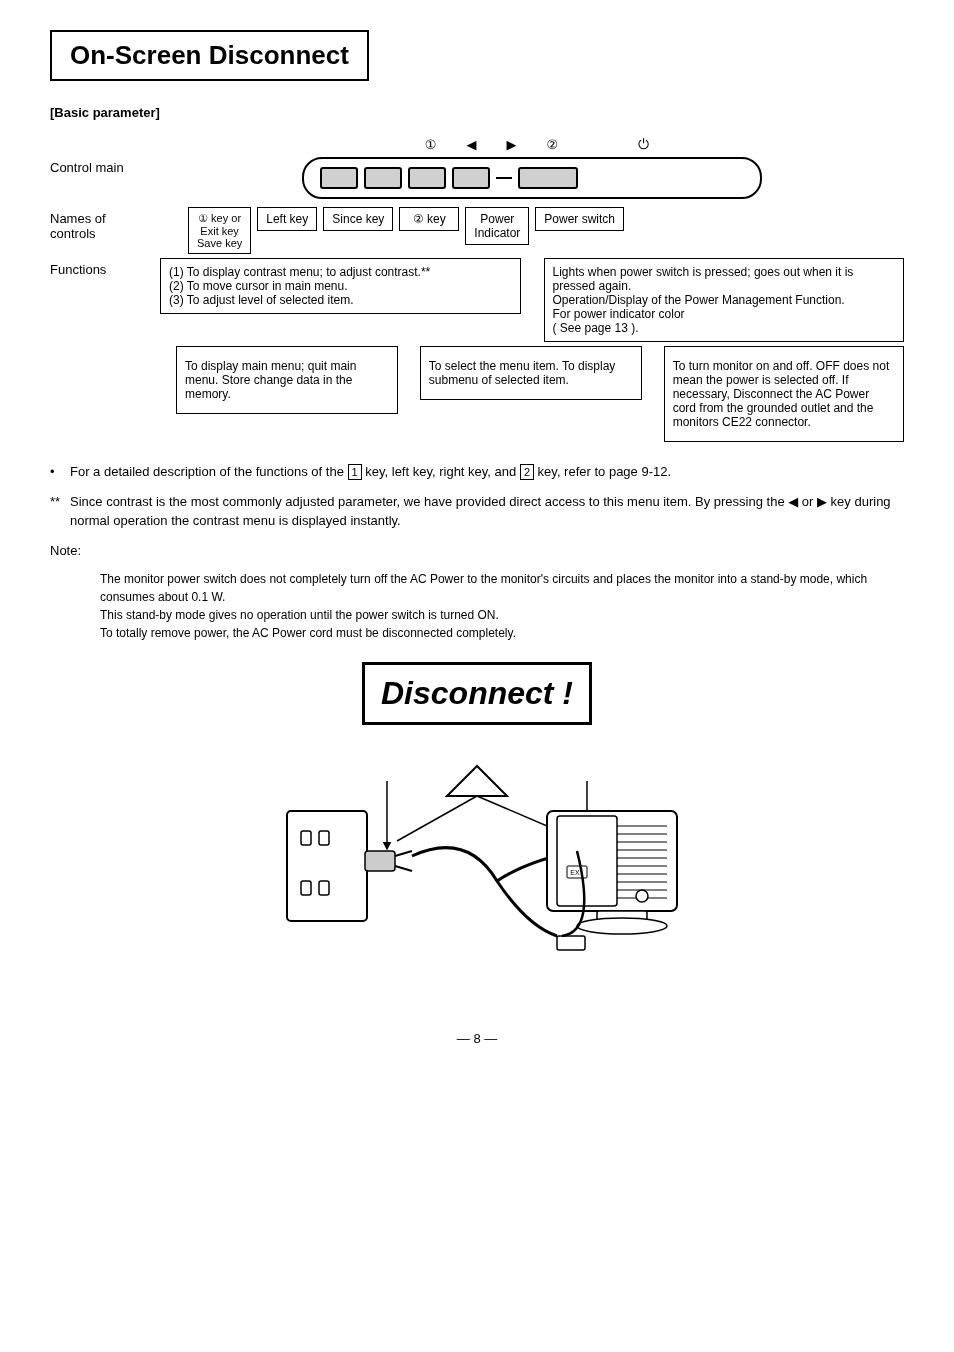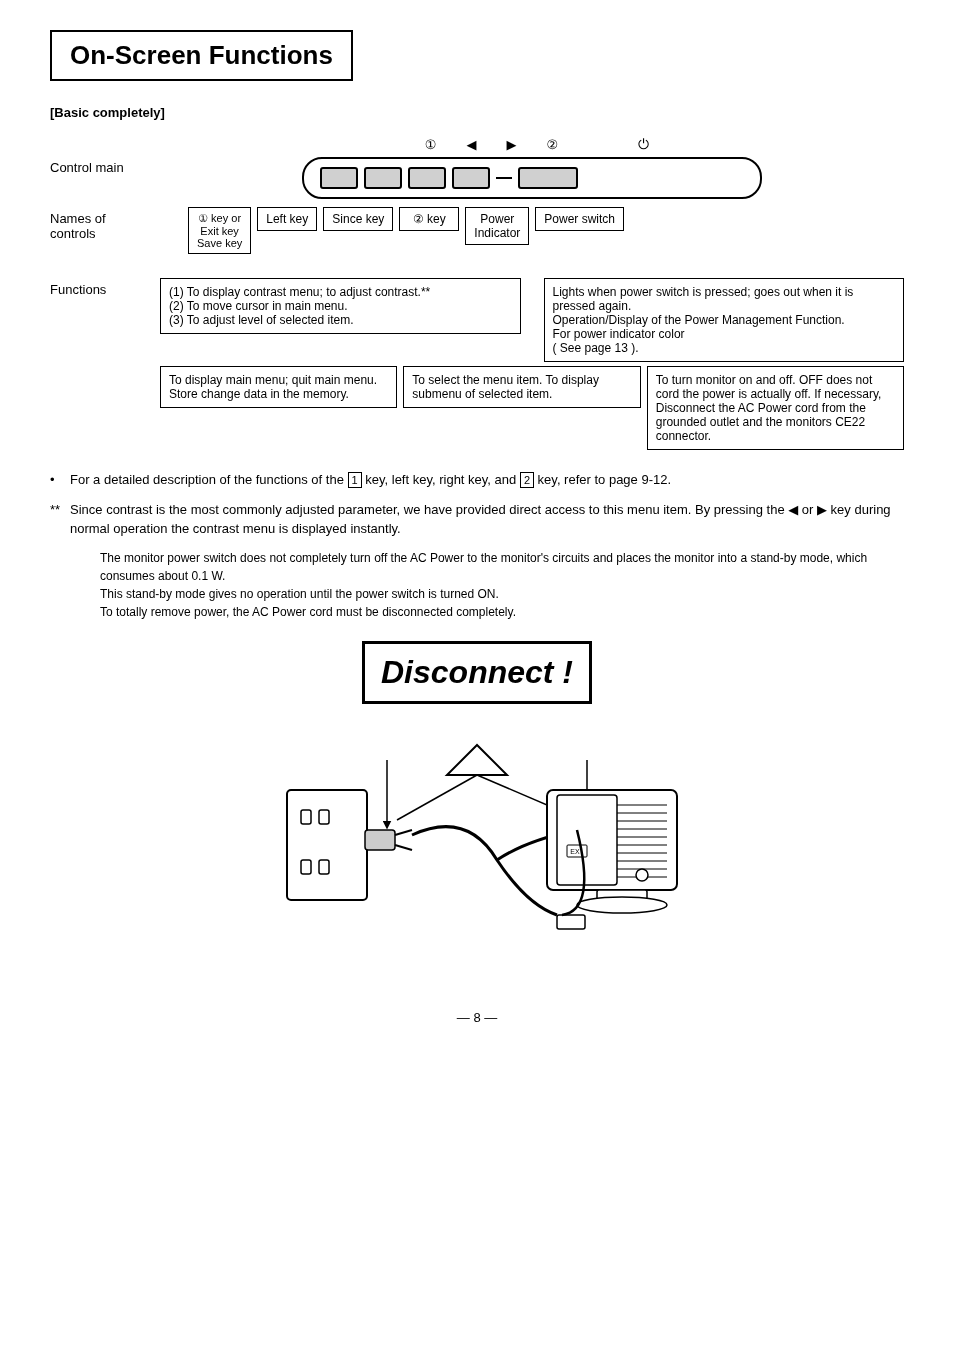--- a/index.html
+++ b/index.html
@@ -120,21 +120,21 @@
       padding: 4px 8px;
       font-size: 12px;
       text-align: center;
       min-width: 60px;
     }
 
     
     .functions-section {
       display: flex;
       align-items: flex-start;
-      margin-top: 24px;
+      margin-top: 4px;
     }
 
     .functions-label {
       width: 110px;
       font-size: 13px;
       flex-shrink: 0;
       padding-top: 4px;
     }
 
     .functions-boxes {
@@ -155,22 +155,23 @@
     .bottom-row {
       display: flex;
       align-items: flex-start;
       margin-top: 4px;
       margin-left: 110px;
       gap: 6px;
     }
 
     .bottom-box {
       border: 1px solid #000;
-      padding: 6px 8px;
+      padding: 12px 8px;
       font-size: 12px;
+      margin-left: 16px;
     }
 
     
     .notes-section {
       margin-top: 20px;
       margin-bottom: 16px;
     }
 
     .note-item {
       display: flex;
@@ -253,25 +254,25 @@
       font-size: 11px;
     }
   </style>
 </head>
 <body>
 
 
 
 
 <div class="page-title-box">
-  <h1>On-Screen Functions</h1>
+  <h1>On-Screen Disconnect</h1>
 </div>
 
 
-<div class="section-header">[Basic completely]</div>
+<div class="section-header">[Basic parameter]</div>
 
 
 <div class="diagram-wrapper">
 
   <div class="control-panel-row">
     <div class="row-label">Control main</div>
     <div class="panel-visual">
 
       <div class="icons-row">
         <span style="margin-right:30px; font-size:13px;">①</span>
@@ -321,21 +322,21 @@
   </div>
 
   <div class="bottom-row">
     <div class="bottom-box" style="flex:1.1;">
       To display main menu; quit main menu. Store change data in the memory.
     </div>
     <div class="bottom-box" style="flex:1.1;">
       To select the menu item. To display submenu of selected item.
     </div>
     <div class="bottom-box" style="flex:1.2;">
-      To turn monitor on and off. OFF does not cord the power is actually off. If necessary, Disconnect the AC Power cord from the grounded outlet and the monitors CE22 connector.
+      To turn monitor on and off. OFF does not mean the power is selected off. If necessary, Disconnect the AC Power cord from the grounded outlet and the monitors CE22 connector.
     </div>
   </div>
 
 </div>
 
 
 
 <div class="notes-section">
 
   <div class="note-item">
@@ -345,20 +346,24 @@
     </span>
   </div>
 
   <div class="note-item">
     <span class="note-bullet">**</span>
     <span class="note-text">
       Since contrast is the most commonly adjusted parameter, we have provided direct access to this menu item. By pressing the ◀ or ▶ key during normal operation the contrast menu is displayed instantly.
     </span>
   </div>
 
+  <div class="note-note">
+    <span class="note-label">Note:</span>
+    <span></span>
+  </div>
   <div style="margin-left: 50px; font-size:12px; line-height:1.5;">
     The monitor power switch does not completely turn off the AC Power to the monitor's circuits and places the monitor into a stand-by mode, which consumes about 0.1 W.<br>
     This stand-by mode gives no operation until the power switch is turned ON.<br>
     To totally remove power, the AC Power cord must be disconnected completely.
   </div>
 
 </div>
 
 
 <div class="disconnect-section">

